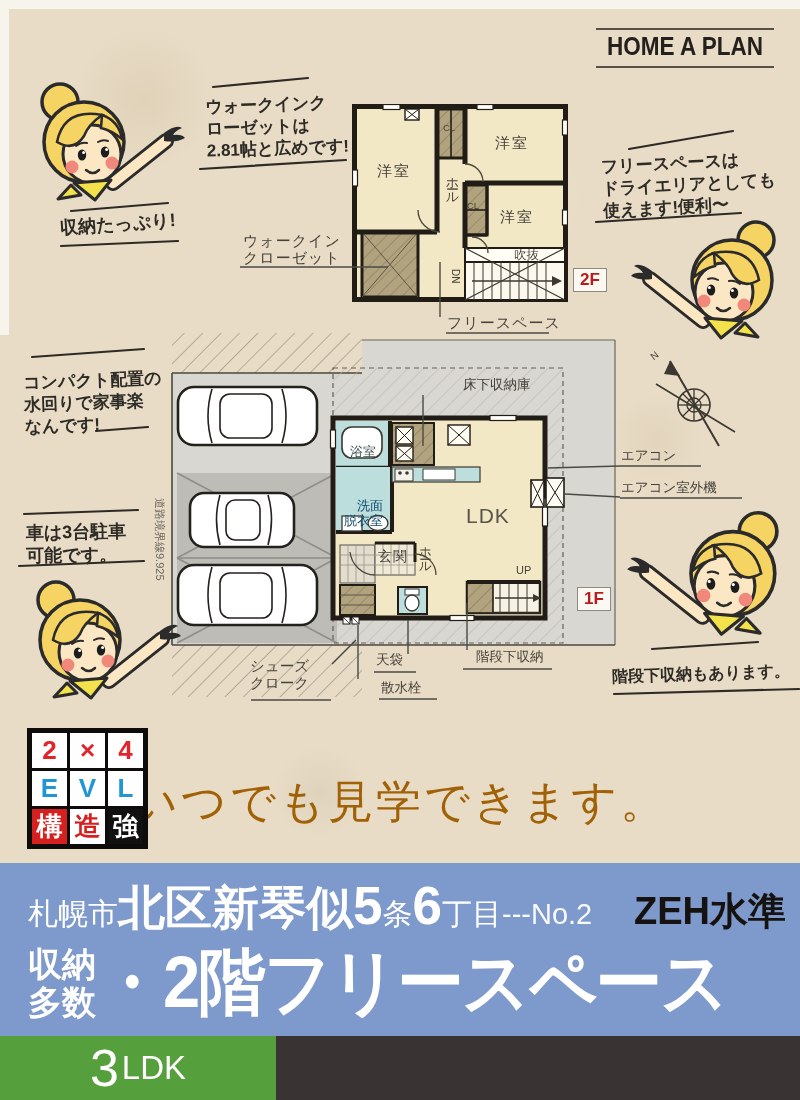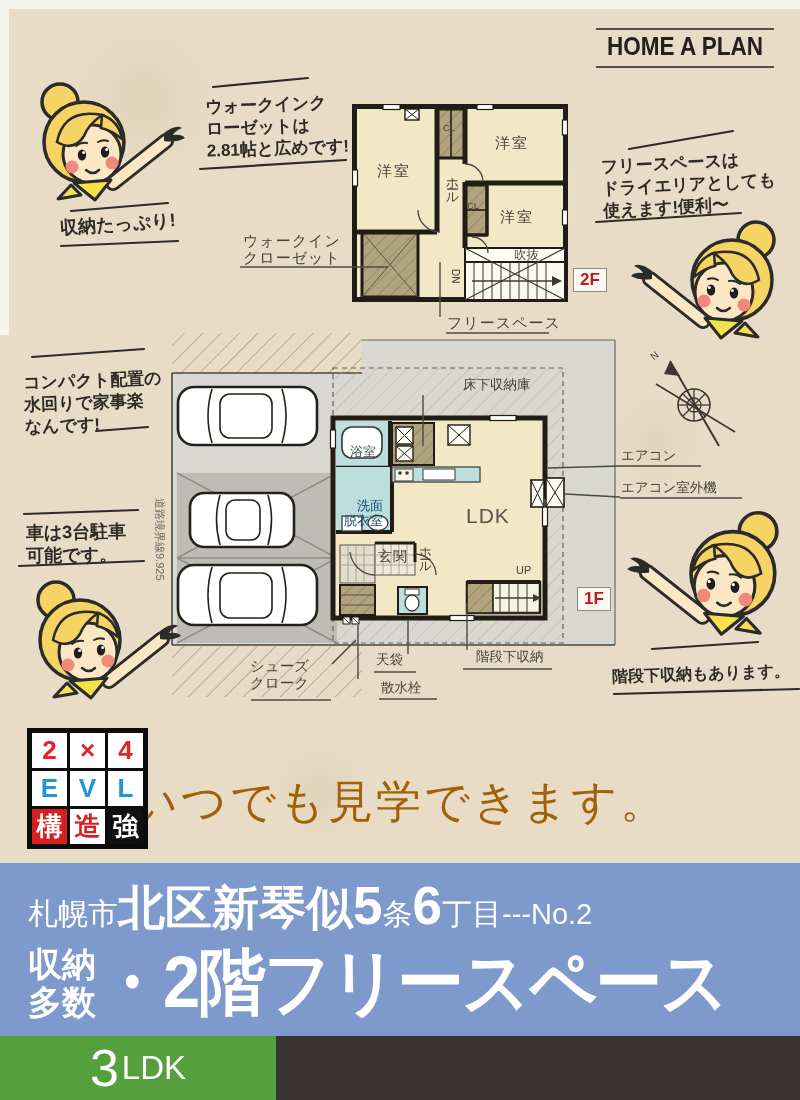--- a/index.html
+++ b/index.html
@@ -417,20 +417,21 @@
 
 <div class="abs banner" style="left:0;top:863px;width:800px;height:173px;z-index:4;">
   <div class="b1" style="position:absolute;left:28px;top:12px;width:758px;">
     <span style="font-size:30px;">札幌市</span>
     <span style="font-size:47px;font-weight:bold;">北区新琴似</span>
     <span style="font-size:53px;font-weight:bold;">5</span>
     <span style="font-size:30px;">条</span>
     <span style="font-size:53px;font-weight:bold;">6</span>
     <span style="font-size:30px;">丁目</span>
     <span style="font-size:29px;opacity:.95;">---No.2</span>
+    <span style="font-size:38px;font-weight:bold;color:#15120f;margin-left:auto;">ZEH水準</span>
   </div>
   <div style="position:absolute;left:28px;top:72px;display:flex;align-items:center;">
     <div style="display:flex;flex-direction:column;font-size:34px;font-weight:bold;line-height:1.12;margin-right:2px;">
       <span>収納</span>
       <span>多数</span>
     </div>
     <div style="font-size:72px;font-weight:bold;transform:scaleX(.93);transform-origin:left center;white-space:nowrap;letter-spacing:-2px;">・2階フリースペース</div>
   </div>
 </div>
 

